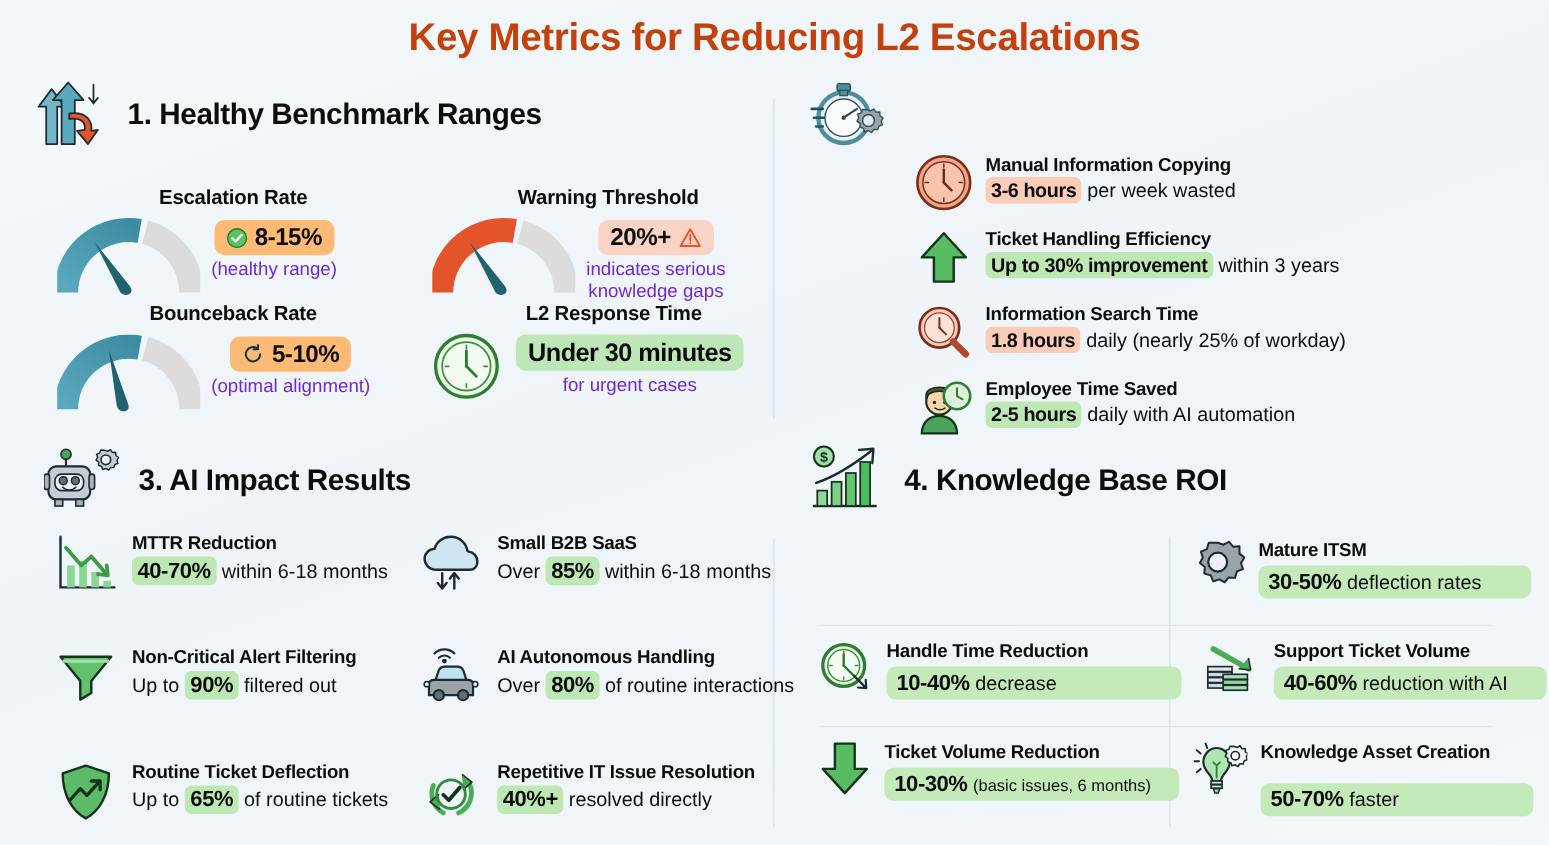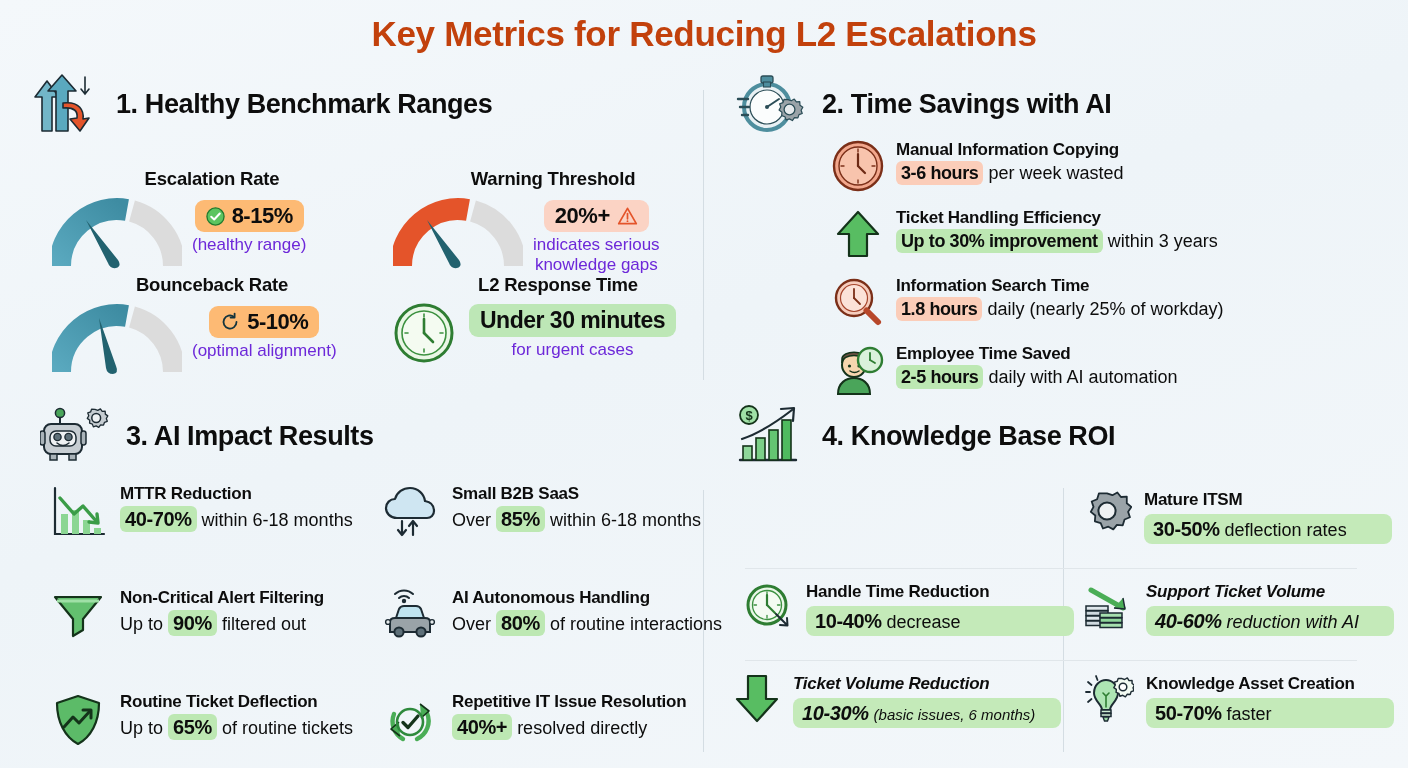--- a/index.html
+++ b/index.html
@@ -221,21 +221,20 @@
         <g stroke="#2b4d57" stroke-width="2.4" stroke-linecap="round">
           <path d="M2 28 L12 28"></path>
             <path d="M4 36 L13 36"></path>
             <path d="M6 44 L12 44"></path>
         </g>
         <g transform="translate(52,41)">
           <path d="M0 -13 L3.4 -11.8 L6.6 -13.6 L8.8 -10.6 L12.4 -10.8 L12.6 -7.2 L15.6 -5 L13.8 -1.8 L15 1.6 L11.6 2.8 L10.4 6.2 L6.8 6 L4.6 9 L1.4 7.2 L-2 8.4 L-3.2 5 L-6.6 3.8 L-6.4 0.2 L-9.4 -2 L-7.6 -5.2 L-8.8 -8.6 L-5.4 -9.8 L-4.2 -13.2 Z" transform="scale(0.95)" fill="#9aa3a8" stroke="#2b4d57" stroke-width="1.3" stroke-linejoin="round"></path>
           <circle cx="1.5" cy="-2.5" r="5.4" fill="#e6eaec" stroke="#2b4d57" stroke-width="1.3"></circle>
         </g>
       </svg>
-      <div class="sec-title">2. Time Savings with AI</div>
     </div>
 
     <div class="s2list">
 
       <div class="m-row">
         <svg class="m-ico" style="width:52px;height:52px;" viewBox="0 0 52 52">
           <circle cx="26" cy="26" r="24" fill="#f2a78c" stroke="#7b2f18" stroke-width="2.4"></circle>
           <circle cx="26" cy="26" r="19" fill="#f8c4ad" stroke="#7b2f18" stroke-width="1.4"></circle>
           <g stroke="#7b2f18" stroke-width="1.4" stroke-linecap="round">
             <path d="M26 9 L26 12"></path>
@@ -440,21 +439,21 @@
           <path d="M23 23 L31 31" stroke="#2e7d32" stroke-width="2.2" stroke-linecap="round"></path>
           <path d="M32 32 L43 43 M36 43 L43.5 43.5 L43 36" fill="none" stroke="#1d2b33" stroke-width="2" stroke-linecap="round" stroke-linejoin="round"></path>
         </svg>
         <div class="m-txt">
           <div class="m-title">Handle Time Reduction</div>
           <div class="m-val" style="margin-top:4px;"><span class="band band-g" style="min-width:250px;"><b style="font-size:20px;letter-spacing:-0.4px;">10-40%</b> <span class="reg">decrease</span></span></div>
         </div>
       </div>
     </div>
 
-    <div class="s4cell" style="left:11px;top:274px;width:330px;font-style:italic;">
+    <div class="s4cell" style="left:22px;top:274px;width:330px;">
       <div class="m-row" style="gap:12px;">
         <svg class="m-ico" style="width:48px;height:50px;" viewBox="0 0 48 50">
           <path d="M24 47 L4 25 L15 25 L15 2 L33 2 L33 25 L44 25 Z" fill="#58bd62" stroke="#14331a" stroke-width="2.2" stroke-linejoin="round"></path>
         </svg>
         <div class="m-txt">
           <div class="m-title">Ticket Volume Reduction</div>
           <div class="m-val" style="margin-top:4px;"><span class="band band-g" style="min-width:250px;"><b style="font-size:20px;letter-spacing:-0.4px;">10-30%</b> <span class="reg small">(basic issues, 6 months)</span></span></div>
         </div>
       </div>
     </div>
@@ -467,21 +466,21 @@
             <circle cx="0" cy="-4" r="8.6" fill="#eef1f3" stroke="#1d2b33" stroke-width="2"></circle>
           </g>
         </svg>
         <div class="m-txt">
           <div class="m-title">Mature ITSM</div>
           <div class="m-val" style="margin-top:4px;"><span class="band band-g" style="min-width:230px;"><b style="font-size:20px;letter-spacing:-0.4px;">30-50%</b> <span class="reg">deflection rates</span></span></div>
         </div>
       </div>
     </div>
 
-    <div class="s4cell" style="left:360px;top:182px;width:312px;font-style:italic;">
+    <div class="s4cell" style="left:372px;top:182px;width:312px;">
       <div class="m-row" style="gap:12px;">
         <svg class="m-ico" style="width:52px;height:50px;" viewBox="0 0 52 50">
           <g stroke="#1d2b33" stroke-width="1.5">
             <rect x="4" y="24" width="22" height="4.5" fill="#dfe7ec"></rect>
             <rect x="4" y="29" width="22" height="4.5" fill="#cfd9df"></rect>
             <rect x="4" y="34" width="22" height="4.5" fill="#dfe7ec"></rect>
             <rect x="4" y="39" width="22" height="4.5" fill="#cfd9df"></rect>
             <rect x="18" y="31" width="22" height="4.5" fill="#a6dfae"></rect>
             <rect x="18" y="36" width="22" height="4.5" fill="#8fd69a"></rect>
             <rect x="18" y="41" width="22" height="4.5" fill="#a6dfae"></rect>
@@ -510,19 +509,19 @@
               <path d="M14 2 L15.5 6"></path>
               <path d="M6 28 L9.5 25"></path>
           </g>
           <g transform="translate(40,15)">
             <path d="M0 -11 L2.8 -10 L5.6 -11.6 L7.4 -8.8 L10.6 -9 L10.6 -5.8 L13.2 -4 L11.6 -1.2 L12.6 1.8 L9.6 2.8 L8.6 5.8 L5.4 5.6 L3.6 8.2 L0.8 6.6 L-2.2 7.6 L-3.2 4.6 L-6.2 3.6 L-6 0.4 L-8.6 -1.4 L-7 -4.2 L-8 -7.2 L-5 -8.2 L-4 -11.2 Z" transform="scale(0.95)" fill="#f2faf2" stroke="#1d2b33" stroke-width="1.5" stroke-linejoin="round"></path>
             <circle cx="1" cy="-2" r="3.8" fill="#ffffff" stroke="#1d2b33" stroke-width="1.5"></circle>
           </g>
         </svg>
         <div class="m-txt">
           <div class="m-title">Knowledge Asset Creation</div>
-          <div class="m-val" style="margin-top:4px;"><span class="band band-g" style="min-width:230px;"><b style="font-size:20px;letter-spacing:-0.4px;">50-70%</b> <span class="reg">faster</span></span></div>
+          <div class="m-val" style="margin-top:18px;"><span class="band band-g" style="min-width:230px;"><b style="font-size:20px;letter-spacing:-0.4px;">50-70%</b> <span class="reg">faster</span></span></div>
         </div>
       </div>
     </div>
   </div>
 
 </div>
 
 </body></html>

